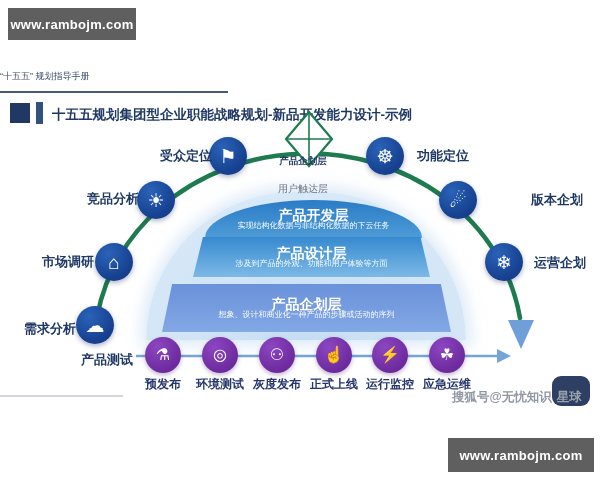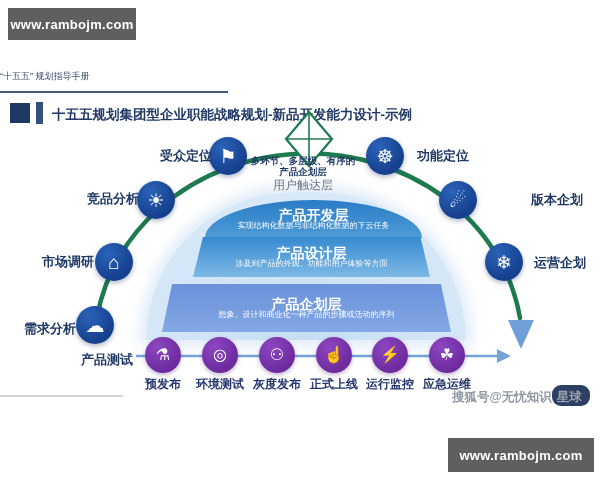--- a/index.html
+++ b/index.html
@@ -17,21 +17,21 @@
   .page-title{font-size:13.5px;font-weight:bold;color:#1f3864;white-space:nowrap;}
   
   .node{width:38px;height:38px;border-radius:50%;
         background:radial-gradient(circle at 35% 28%,#2a63b8,#163f8e 70%);
         color:#fff;display:flex;align-items:center;justify-content:center;
         font-size:19px;line-height:1;box-shadow:0 2px 5px rgba(16,40,90,.35);}
   .arc-label{font-size:13px;font-weight:bold;color:#1f3864;white-space:nowrap;}
   
   .center-block{width:200px;text-align:center;}
   .center-line{font-size:9.5px;font-weight:bold;color:#1f3864;line-height:1.18;}
-  .center-sub{font-size:12px;color:#6b7280;margin-top:0;}
+  .center-sub{font-size:10px;color:#6b7280;margin-top:16px;}
   
   .halo{border-radius:160px 160px 0 0;
         background:radial-gradient(ellipse 100% 170% at 50% 100%,#c6def3 0%,#d8e9f8 60%,#ecf4fb 100%);
         box-shadow:0 0 14px 6px rgba(196,219,242,.55);}
   .layer{color:#fff;text-align:center;}
   .layer-title{font-size:14px;font-weight:bold;line-height:1;}
   .layer-desc{font-size:8px;line-height:1;opacity:.96;}
   .layer1{border-radius:50% 50% 0 0 / 100% 100% 0 0;
           background:linear-gradient(180deg,#2b7cc7 0%,#4e9bd6 100%);}
   .layer2{clip-path:polygon(4.2% 0,96% 0,100% 100%,0 100%);
@@ -39,21 +39,21 @@
   .layer3{clip-path:polygon(3.5% 0,96.5% 0,100% 100%,0 100%);
           background:linear-gradient(180deg,#6a91da 0%,#82a8e5 100%);}
   
   .pnode{width:36px;height:36px;border-radius:50%;
          background:radial-gradient(circle at 35% 28%,#8d46c2,#6c2a9d 72%);
          color:#fff;display:flex;align-items:center;justify-content:center;
          font-size:16px;line-height:1;box-shadow:0 2px 4px rgba(60,20,100,.3);}
   .t-label{width:60px;text-align:center;font-size:12px;font-weight:bold;color:#24356b;white-space:nowrap;}
   
   .sohu{font-size:12.5px;font-weight:bold;color:#8f98a3;white-space:nowrap;}
-  .sohu-pill{background:#2d3f63;color:#9aa2ac;border-radius:9px;padding:5px 8px 2px 5px;}
+  .sohu-pill{background:#2d3f63;color:#9aa2ac;border-radius:9px;padding:14px 8px 2px 5px;}
 </style>
 </head>
 <body>
 
 <div id="canvas">
 
   <div class="abs wm-box" style="left:8px;top:8px;width:128px;height:32px;">www.rambojm.com</div>
 
   <div class="abs handbook" style="left:0;top:70px;">“十五五” 规划指导手册</div>
   <div class="abs rule" style="left:0;top:91px;width:228px;"></div>
@@ -86,21 +86,20 @@
       <polygon points="309,112 332,139 309,166 286,139" fill="#ffffff" stroke="#1e7a4f" stroke-width="2.2"></polygon>
       <line x1="309" y1="112" x2="309" y2="166" stroke="#1e7a4f" stroke-width="1.6"></line>
       <line x1="286" y1="139" x2="332" y2="139" stroke="#1e7a4f" stroke-width="1.6"></line>
     </g>
     <line x1="136" y1="356" x2="497" y2="356" stroke="#74a4da" stroke-width="2.5"></line>
     <polygon points="497,349 511,356 497,363" fill="#74a4da"></polygon>
     <line x1="0" y1="396" x2="123" y2="396" stroke="#a7adb5" stroke-width="1"></line>
   </svg>
 
   <div class="abs center-block" style="left:203px;top:155px;">
-    <div class="center-line">多环节、多层级、有序的</div>
     <div class="center-line">产品企划层</div>
     <div class="center-sub">用户触达层</div>
   </div>
 
   <div class="abs node" style="left:76px;top:306px;">
     <span>☁</span>
   </div>
   <div class="abs node" style="left:95px;top:243px;">
     <span>⌂</span>
   </div>

